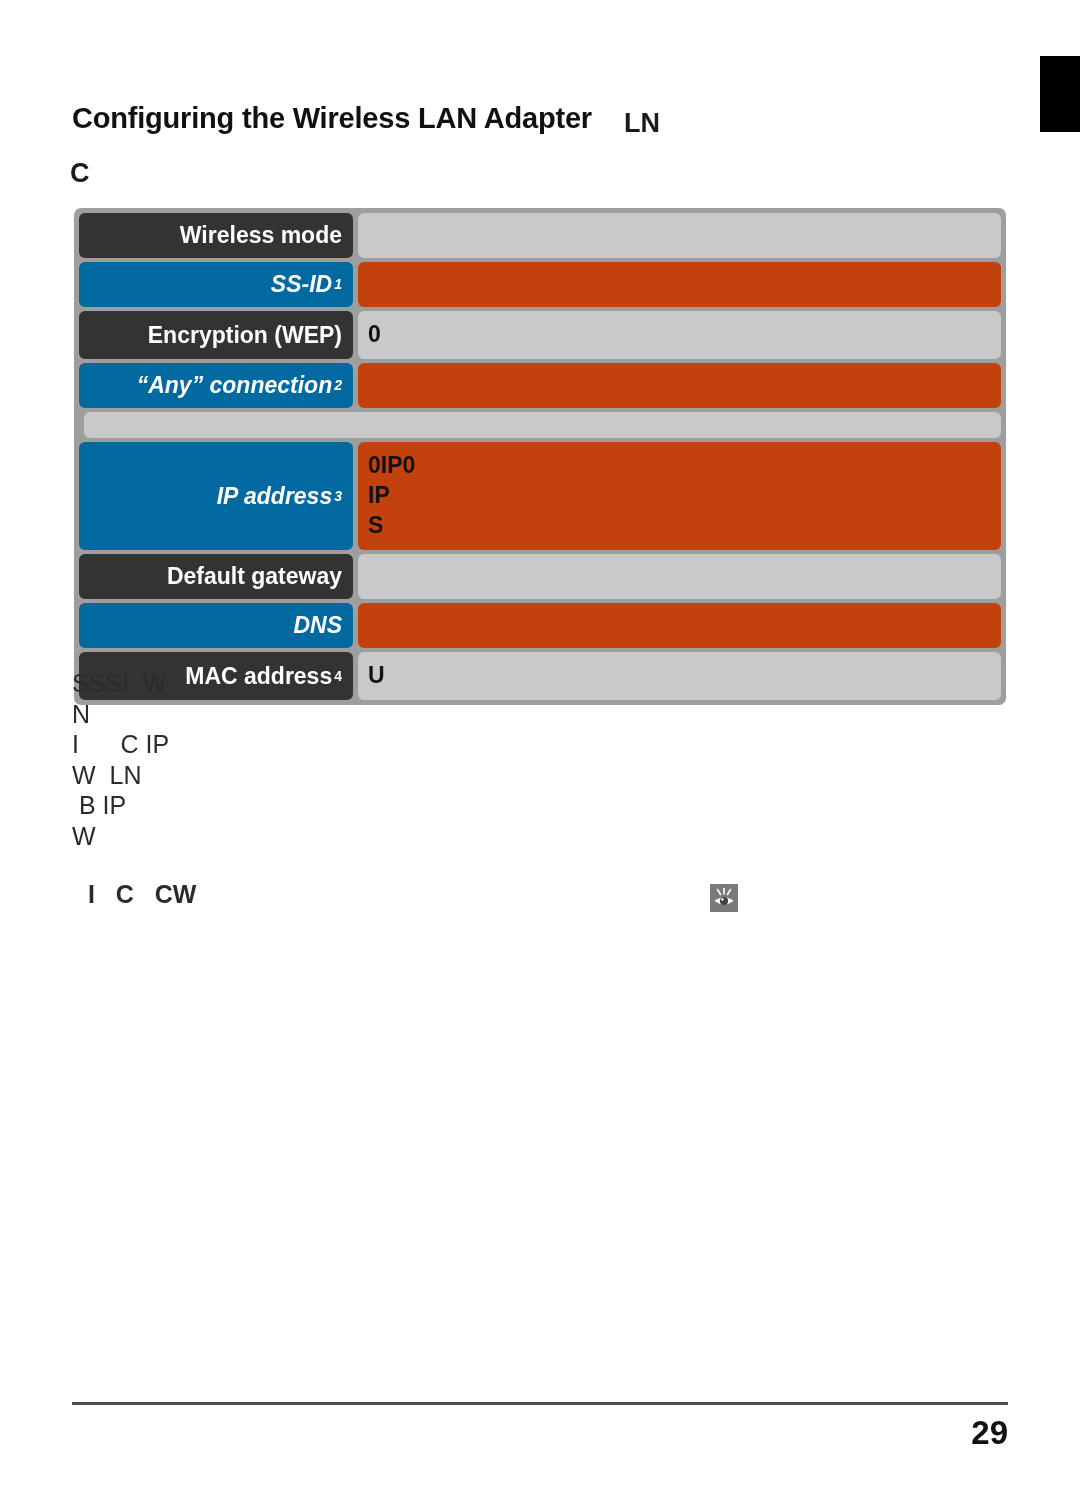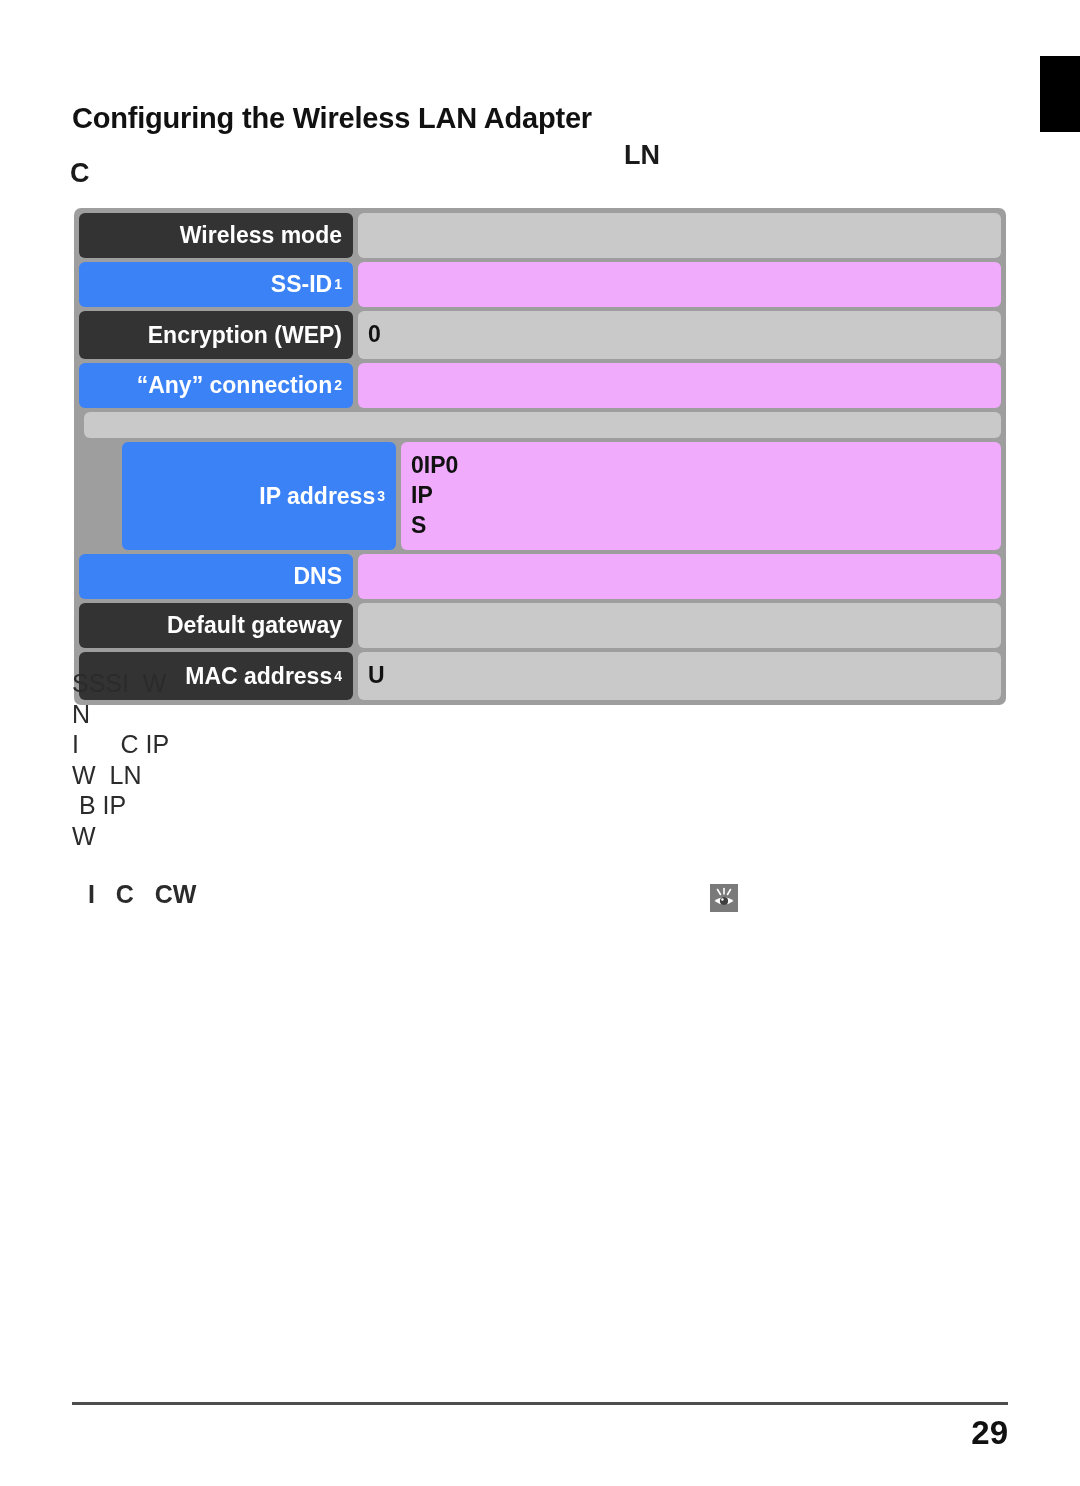--- a/index.html
+++ b/index.html
@@ -34,21 +34,21 @@
     font-size: 29px;
     font-weight: bold;
     letter-spacing: -0.2px;
     color: #111111;
     white-space: nowrap;
   }
 
   .intro-fragment-a {
     position: absolute;
     left: 624px;
-    top: 140px;
+    top: 108px;
     font-size: 27px;
     font-weight: bold;
     color: #1a1a1a;
   }
 
   .intro-fragment-b {
     position: absolute;
     left: 70px;
     top: 158px;
     font-size: 27px;
@@ -83,21 +83,21 @@
     justify-content: flex-end;
     padding: 9px 11px 9px 8px;
     color: #ffffff;
     font-size: 23px;
     font-weight: bold;
     border-radius: 6px;
     line-height: 1.18;
     text-align: right;
   }
   .row-label.tone-dark  { background: #333333; }
-  .row-label.tone-mid   { background: #3b82f6; }
+  .row-label.tone-mid   { background: #0369a1; font-style: italic; }
 
   .row-label sup {
     font-size: 14px;
     font-weight: bold;
     vertical-align: super;
     padding-left: 2px;
   }
 
   .row-value {
     flex: 1 1 auto;
@@ -107,27 +107,27 @@
     padding: 9px 10px;
     font-size: 23px;
     font-weight: bold;
     color: #111111;
     line-height: 1.30;
     display: flex;
     flex-direction: column;
     justify-content: center;
   }
   .row-value.tone-dark { background: #c9c9c9; }
-  .row-value.tone-mid  { background: #f0abfc; }
+  .row-value.tone-mid  { background: #c2410c; }
 
   .row-value .vline { display: block; white-space: pre; }
   .row-value.is-empty { min-height: 26px; }
 
   
-  .table-row.row-tall .row-label { padding-top: 0; padding-bottom: 0; margin-left: 43px; }
+  .table-row.row-tall .row-label { padding-top: 0; padding-bottom: 0; }
 
   
   .footnotes {
     position: absolute;
     left: 72px;
     top: 668px;
     width: 700px;
     font-size: 25px;
     font-weight: normal;
     color: #2b2b2b;
@@ -235,32 +235,32 @@
         <span>IP address</span>
         <sup>3</sup>
       </div>
       <div class="row-value tone-mid">
         <span class="vline">0IP0</span>
         <span class="vline">IP</span>
         <span class="vline">S</span>
       </div>
     </div>
     <div class="table-row">
+      <div class="row-label tone-dark">
+        <span>Default gateway</span>
+      </div>
+      <div class="row-value tone-dark is-empty">
+        <span class="vline"></span>
+      </div>
+    </div>
+    <div class="table-row">
       <div class="row-label tone-mid">
         <span>DNS</span>
       </div>
       <div class="row-value tone-mid is-empty">
-        <span class="vline"></span>
-      </div>
-    </div>
-    <div class="table-row">
-      <div class="row-label tone-dark">
-        <span>Default gateway</span>
-      </div>
-      <div class="row-value tone-dark is-empty">
         <span class="vline"></span>
       </div>
     </div>
     <div class="table-row">
       <div class="row-label tone-dark">
         <span>MAC address</span>
         <sup>4</sup>
       </div>
       <div class="row-value tone-dark">
         <span class="vline">U</span>

